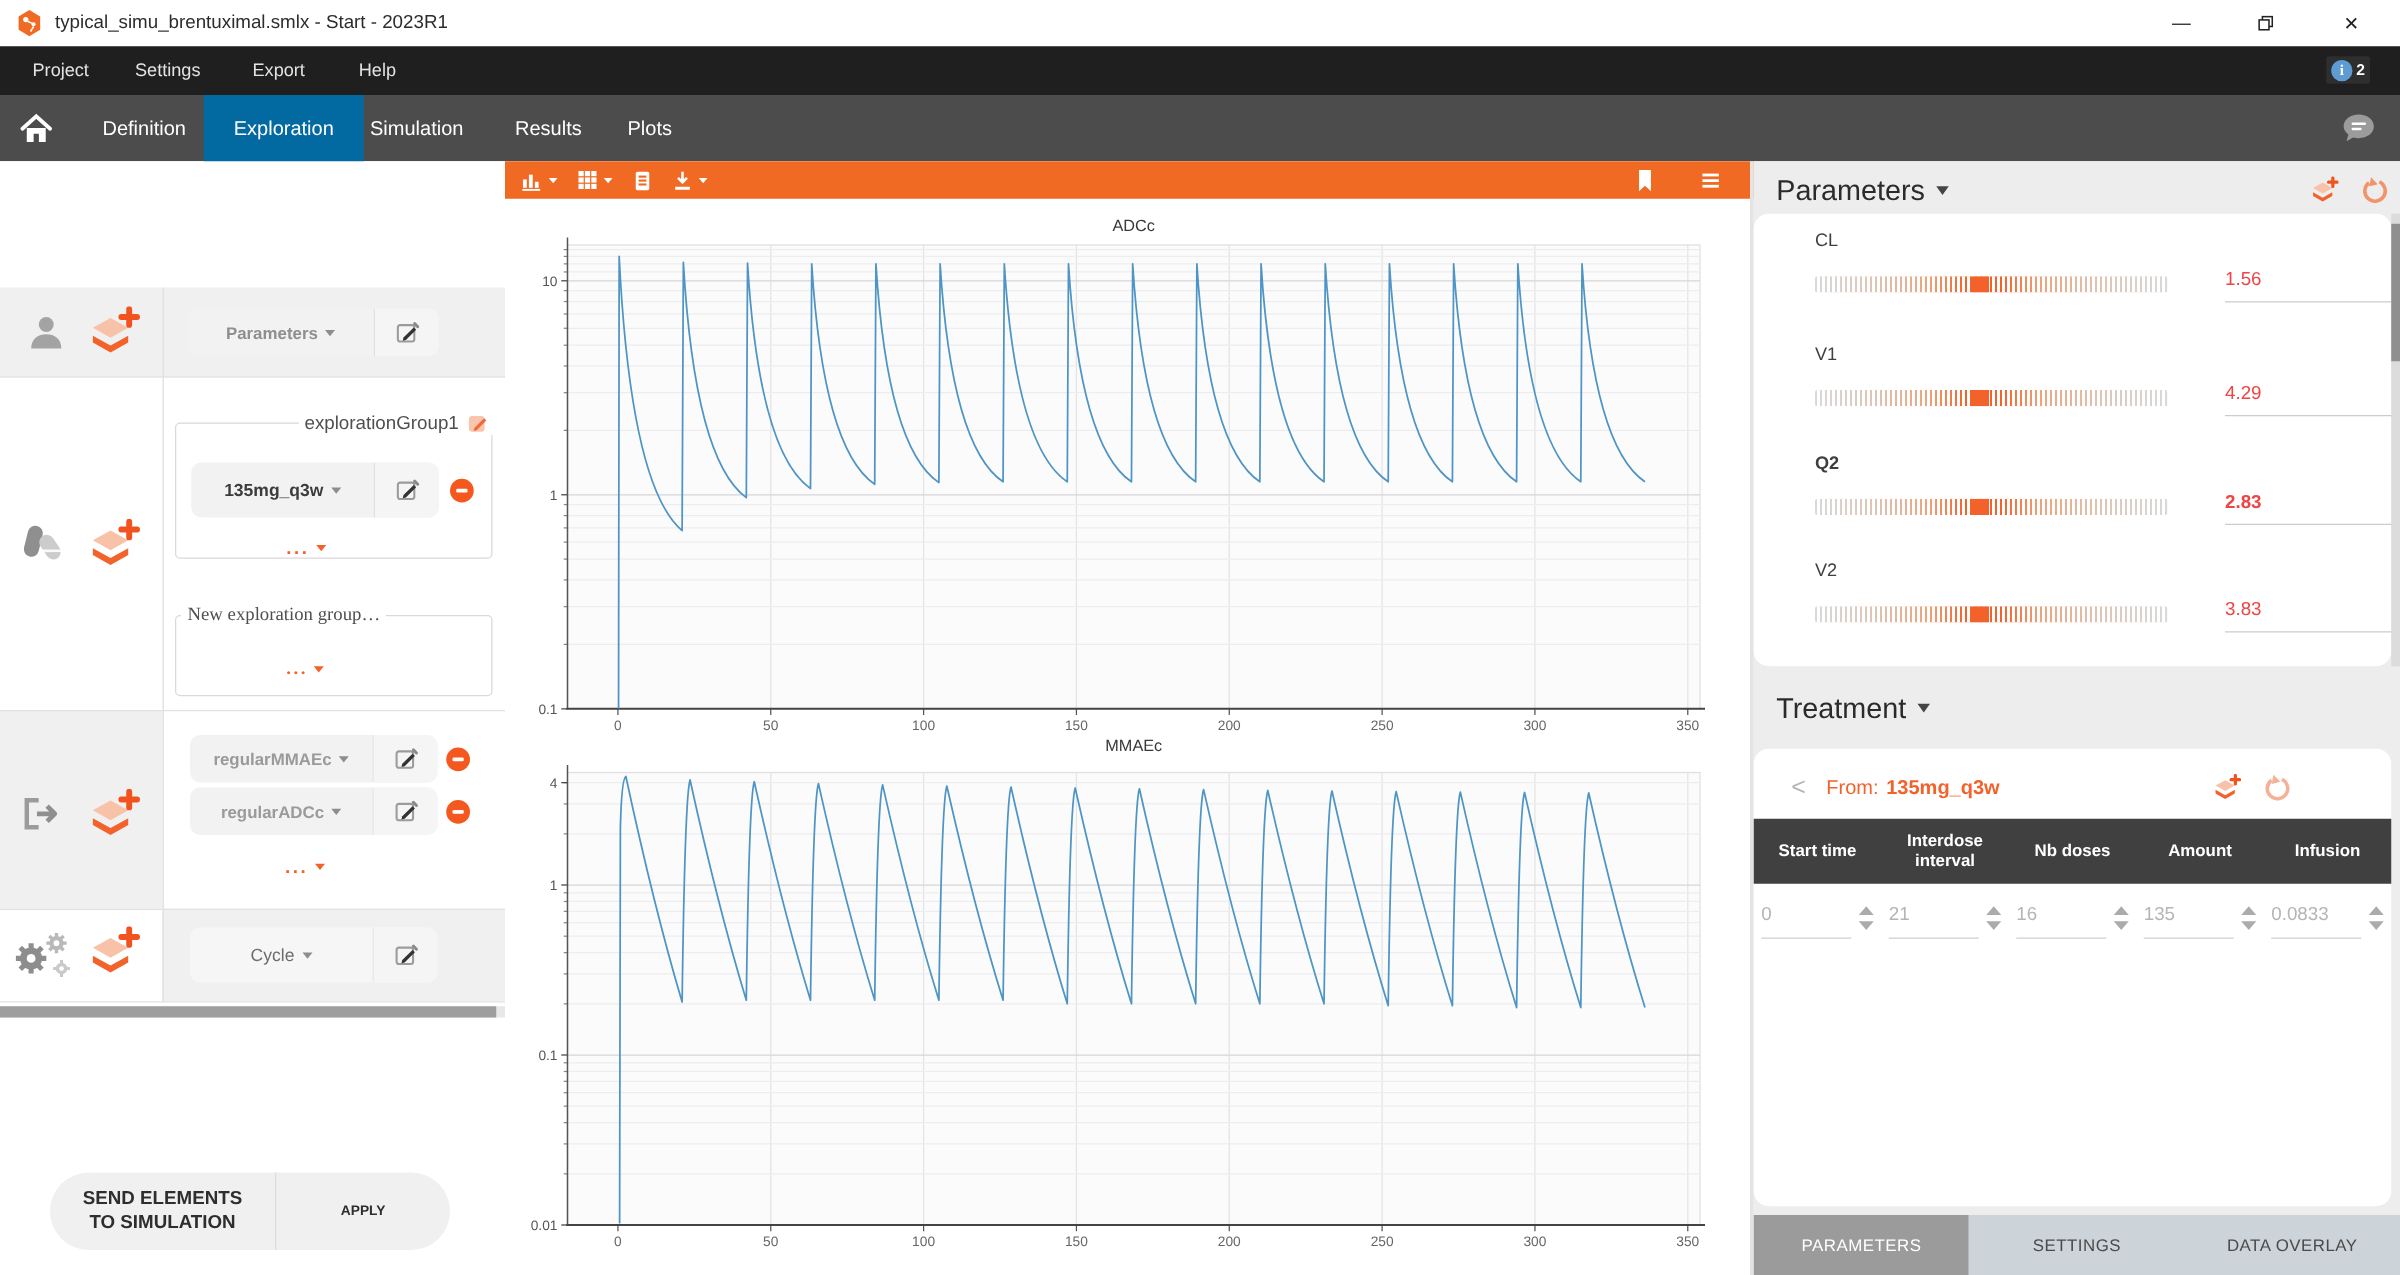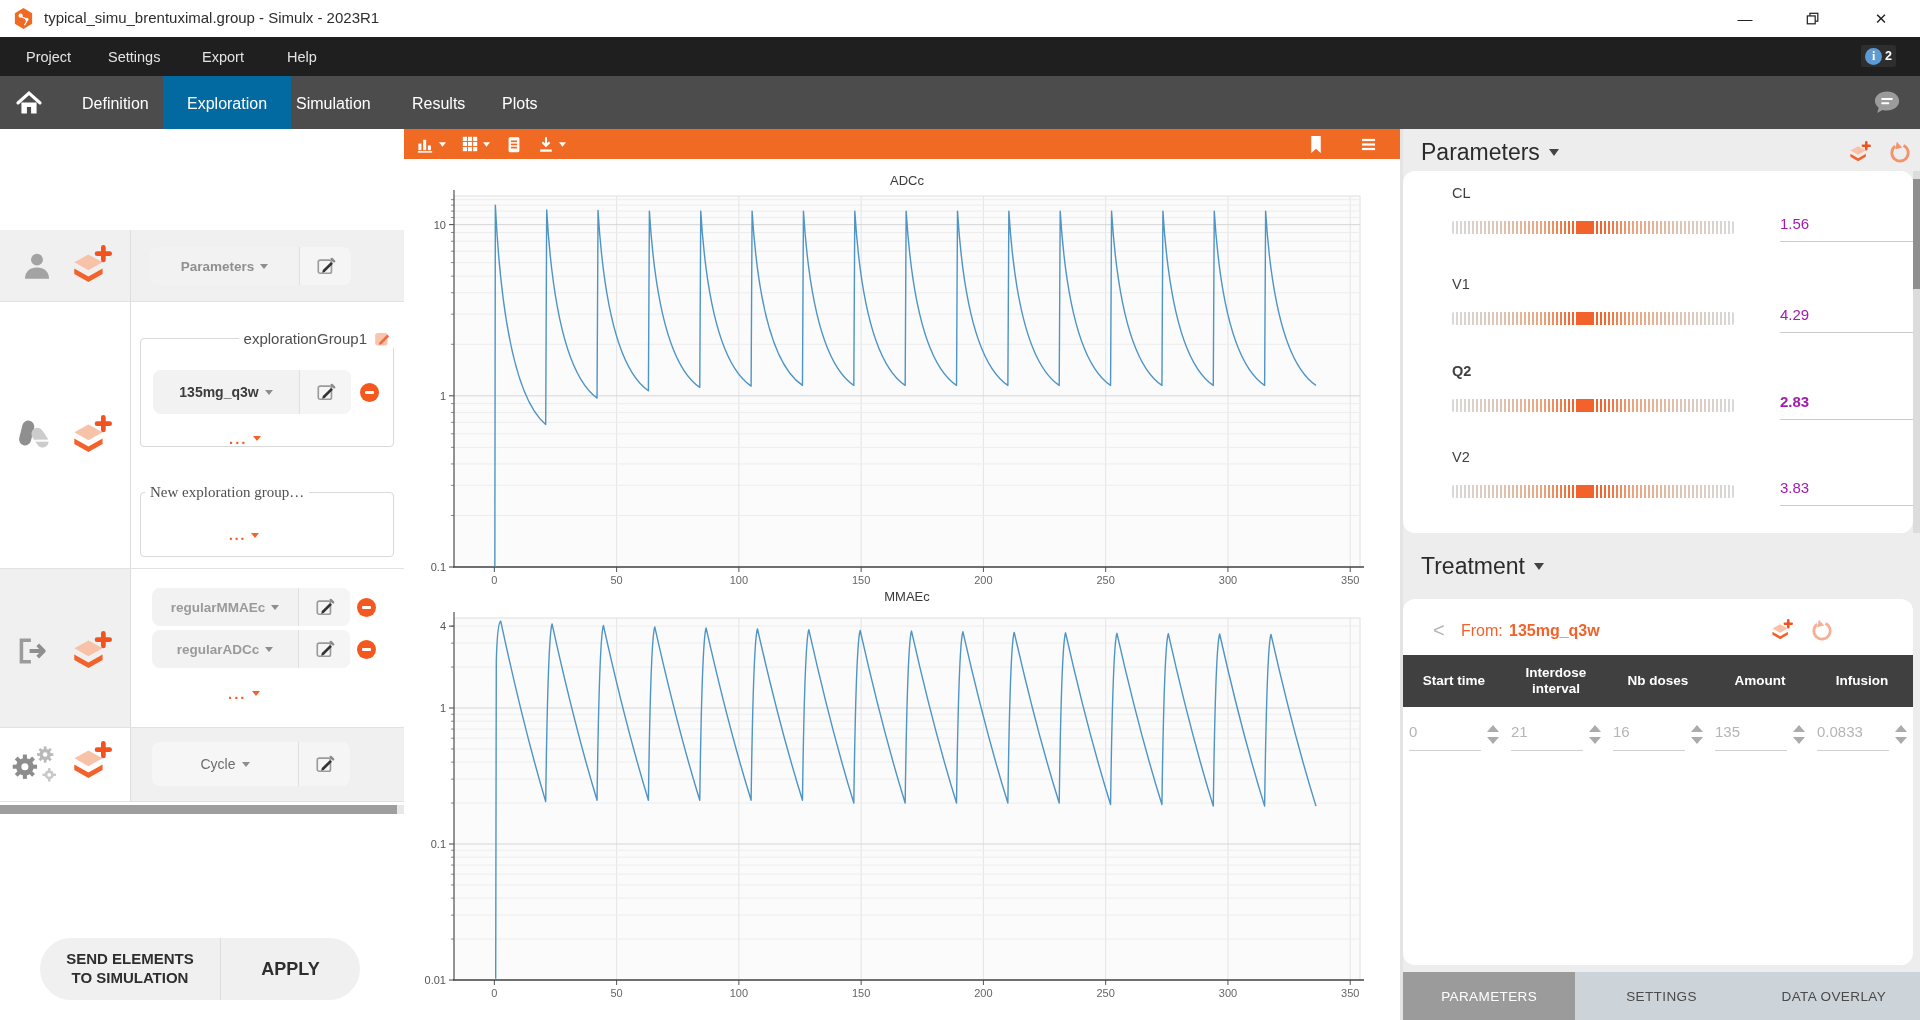--- a/index.html
+++ b/index.html
@@ -51,21 +51,21 @@
   .minus-circle::after { content:""; width:9px; height:3px; background:#fff; border-radius:1px; }
   fieldset.group-box { position:absolute; border:1px solid #d9d9d9; border-radius:4px; }
   fieldset.group-box legend { font-size:15px; color:#4f4f4f; padding:0 5px; margin-left:4px; display:flex; align-items:center; gap:6px; }
   .ellipsis-btn { position:absolute; color:#f2622a; font-weight:bold; font-size:15px; letter-spacing:2px; cursor:pointer; display:flex; align-items:center; gap:5px; }
 
   #left-scrollbar { position:absolute; left:0; top:676px; width:404px; height:9px; background:#e8e8e8; }
   #left-scroll-thumb { position:absolute; left:0; top:0; width:397px; height:9px; background:#9e9e9e; cursor:pointer; }
 
   #send-apply { position:absolute; left:40px; top:809px; width:320px; height:62px; background:#f0f0f0; border-radius:32px; display:flex; }
   #send-btn { flex:1; display:flex; align-items:center; justify-content:center; text-align:center; font-weight:bold; font-size:15px; color:#2e2e2e; cursor:pointer; padding:0 22px; line-height:1.25; }
-  #apply-btn { width:140px; border-left:1px solid #dcdcdc; display:flex; align-items:center; justify-content:center; font-weight:bold; font-size:18px; color:#2e2e2e; cursor:pointer; }
+  #apply-btn { width:140px; border-left:1px solid #dcdcdc; display:flex; align-items:center; justify-content:center; font-weight:bold; font-size:11px; color:#2e2e2e; cursor:pointer; }
 
   
   #plot-panel { position:absolute; left:404px; top:129px; width:999px; height:891px; background:#fff; }
   #plot-toolbar { position:absolute; left:0; top:0; width:999px; height:30px; background:#f16a24; display:flex; align-items:center; padding:0 12px; gap:14px; }
   .tb-icon { height:22px; display:flex; align-items:center; gap:3px; cursor:pointer; }
   #tb-spacer { flex:1; }
   .plot-svg { position:absolute; left:0; width:999px; }
   #plot-svg-0 { top:39px; height:417px; }
   #plot-svg-1 { top:456px; height:435px; }
 
@@ -79,21 +79,21 @@
   .hdr-icons { position:absolute; display:flex; gap:16px; }
   #param-hdr-icons { top:12px; left:444px; }
   .param-row { position:absolute; left:0; width:100%; height:86px;margin-left:28px; }
   .p-label { position:absolute; left:21px; top:0; font-size:14.5px; color:#3f3f3f; }
   .p-bar { position:absolute; left:21px; top:36px; width:282px; height:13px; border-radius:2px; cursor:pointer;
     background:
       linear-gradient(90deg, rgba(0,0,0,0) 0 44.5%, #f2622a 44.5% 49.5%, rgba(0,0,0,0) 49.5%),
       repeating-linear-gradient(90deg, rgba(255,255,255,0) 0 2px, #ffffff 2px 4px),
       linear-gradient(90deg, #d9d9d9 0%, #ddc6b8 16%, #eca47c 32%, #f2622a 43%, #f2622a 53%, #eca47c 64%, #ddc6b8 82%, #d9d9d9 100%);
   }
-  .p-value { position:absolute; left:349px; top:30px; width:134px; font-size:15px; color:#a21caf; padding-bottom:9px; border-bottom:1px solid #ccc; cursor:text; }
+  .p-value { position:absolute; left:349px; top:30px; width:134px; font-size:15px; color:#ef4444; padding-bottom:9px; border-bottom:1px solid #ccc; cursor:text; }
   .spinner { position:absolute; display:flex; flex-direction:column; gap:5px; cursor:pointer; }
   .spin-up { width:0; height:0; border-left:6px solid transparent; border-right:6px solid transparent; border-bottom:7px solid #ababab; }
   .spin-down { width:0; height:0; border-left:6px solid transparent; border-right:6px solid transparent; border-top:7px solid #ababab; }
   .p-spin { left:492px; top:32px; }
   #rp-scroll-track { position:absolute; left:510px; top:42px; width:7px; height:362px; background:#dcdcdc; }
   #rp-scroll-thumb { position:absolute; left:0; top:8px; width:7px; height:110px; background:#8f8f8f; cursor:pointer; }
 
   #treat-header { top:424px; }
   #treat-card { top:470px; height:366px; }
   #from-row { position:absolute; left:0; top:18px; width:100%; height:32px; }
@@ -119,21 +119,21 @@
 
 <div id="app">
 
   <div id="titlebar">
     <svg id="app-logo" viewBox="0 0 24 24">
       <path d="M12 1 L21 6.5 V17.5 L12 23 L3 17.5 V6.5 Z" fill="#f16a24"></path>
       <circle cx="9" cy="9" r="2.2" fill="#fff"></circle>
         <circle cx="15.5" cy="13" r="1.7" fill="#fff"></circle>
       <path d="M10.5 10.5 L14.3 12.2 M15.5 14.8 L13 19" stroke="#fff" stroke-width="1.3" fill="none"></path>
     </svg>
-    <span id="win-title">typical_simu_brentuximal.group - Simulx - 2023R1</span>
+    <span id="win-title">typical_simu_brentuximal.smlx - Start - 2023R1</span>
     <div class="winbtn" id="btn-min">—</div>
     <div class="winbtn" id="btn-restore">
       <svg width="14" height="14" viewBox="0 0 16 16">
         <rect x="4.5" y="1.5" width="9" height="9" fill="#fff" stroke="#222" stroke-width="1.4"></rect>
         <rect x="1.5" y="4.5" width="9" height="9" fill="#fff" stroke="#222" stroke-width="1.4"></rect>
       </svg>
     </div>
     <div class="winbtn" id="btn-close">✕</div>
   </div>
 

